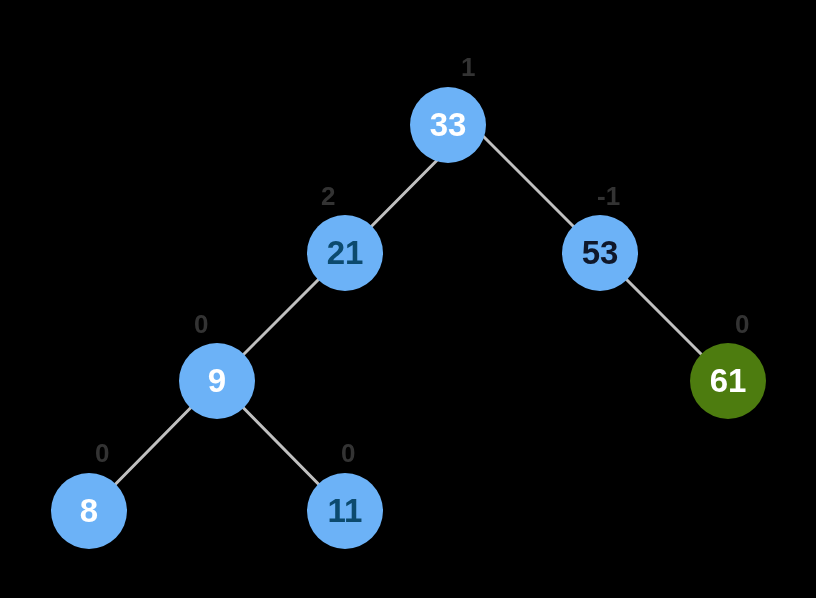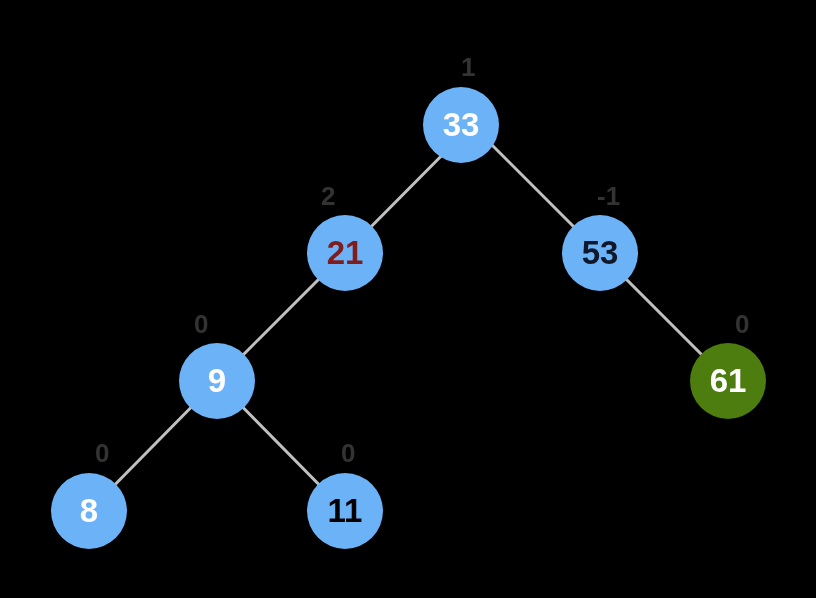--- a/index.html
+++ b/index.html
@@ -71,43 +71,43 @@
       <line x1="472" y1="125" x2="345" y2="253" stroke="#c0c0c0" stroke-width="3" stroke-linecap="round"></line>
       <line x1="472" y1="125" x2="600" y2="253" stroke="#c0c0c0" stroke-width="3" stroke-linecap="round"></line>
       <line x1="345" y1="253" x2="217" y2="381" stroke="#c0c0c0" stroke-width="3" stroke-linecap="round"></line>
       <line x1="600" y1="253" x2="728" y2="381" stroke="#c0c0c0" stroke-width="3" stroke-linecap="round"></line>
       <line x1="217" y1="381" x2="89" y2="511" stroke="#c0c0c0" stroke-width="3" stroke-linecap="round"></line>
       <line x1="217" y1="381" x2="345" y2="511" stroke="#c0c0c0" stroke-width="3" stroke-linecap="round"></line>
     </svg>
 
 
   <div id="node-layer">
-      <div class="node" style="left: 423px; top: 87px; width: 76px; height: 76px; background: rgb(108, 178, 247);">
+      <div class="node" style="left: 410px; top: 87px; width: 76px; height: 76px; background: rgb(108, 178, 247);">
         <span class="node-label" style="color: rgb(255, 255, 255);">33</span>
       </div>
       <div class="bf" style="left: 461px; top: 54px; color: rgb(51, 51, 51);">1</div>
       <div class="node" style="left: 307px; top: 215px; width: 76px; height: 76px; background: rgb(108, 178, 247);">
-        <span class="node-label" style="color: #7f1d1d; text-align: center;">21</span>
+        <span class="node-label" style="color: #0c4a6e; text-align: center;">21</span>
       </div>
       <div class="bf" style="left: 321px; top: 183px; color: rgb(51, 51, 51);">2</div>
       <div class="node" style="left: 562px; top: 215px; width: 76px; height: 76px; background: rgb(108, 178, 247);">
         <span class="node-label" style="color: #0f172a;">53</span>
       </div>
       <div class="bf" style="left: 597px; top: 183px; color: rgb(51, 51, 51);">-1</div>
       <div class="node" style="left: 179px; top: 343px; width: 76px; height: 76px; background: rgb(108, 178, 247);">
         <span class="node-label" style="color: rgb(255, 255, 255);">9</span>
       </div>
       <div class="bf" style="left: 194px; top: 311px; color: rgb(51, 51, 51);">0</div>
       <div class="node" style="left: 690px; top: 343px; width: 76px; height: 76px; background: #4d7c0f;">
         <span class="node-label" style="color: rgb(255, 255, 255);">61</span>
       </div>
       <div class="bf" style="left: 735px; top: 311px; color: rgb(51, 51, 51);">0</div>
       <div class="node" style="left: 51px; top: 473px; width: 76px; height: 76px; background: rgb(108, 178, 247);">
         <span class="node-label" style="color: rgb(255, 255, 255);">8</span>
       </div>
       <div class="bf" style="left: 95px; top: 440px; color: rgb(51, 51, 51);">0</div>
       <div class="node" style="left: 307px; top: 473px; width: 76px; height: 76px; background: rgb(108, 178, 247);">
-        <span class="node-label" style="color: #000000;">11</span>
+        <span class="node-label" style="color: #0c4a6e;">11</span>
       </div>
       <div class="bf" style="left: 341px; top: 440px; color: rgb(51, 51, 51);">0</div>
     </div>
 
 </div>
 
 </body></html>

